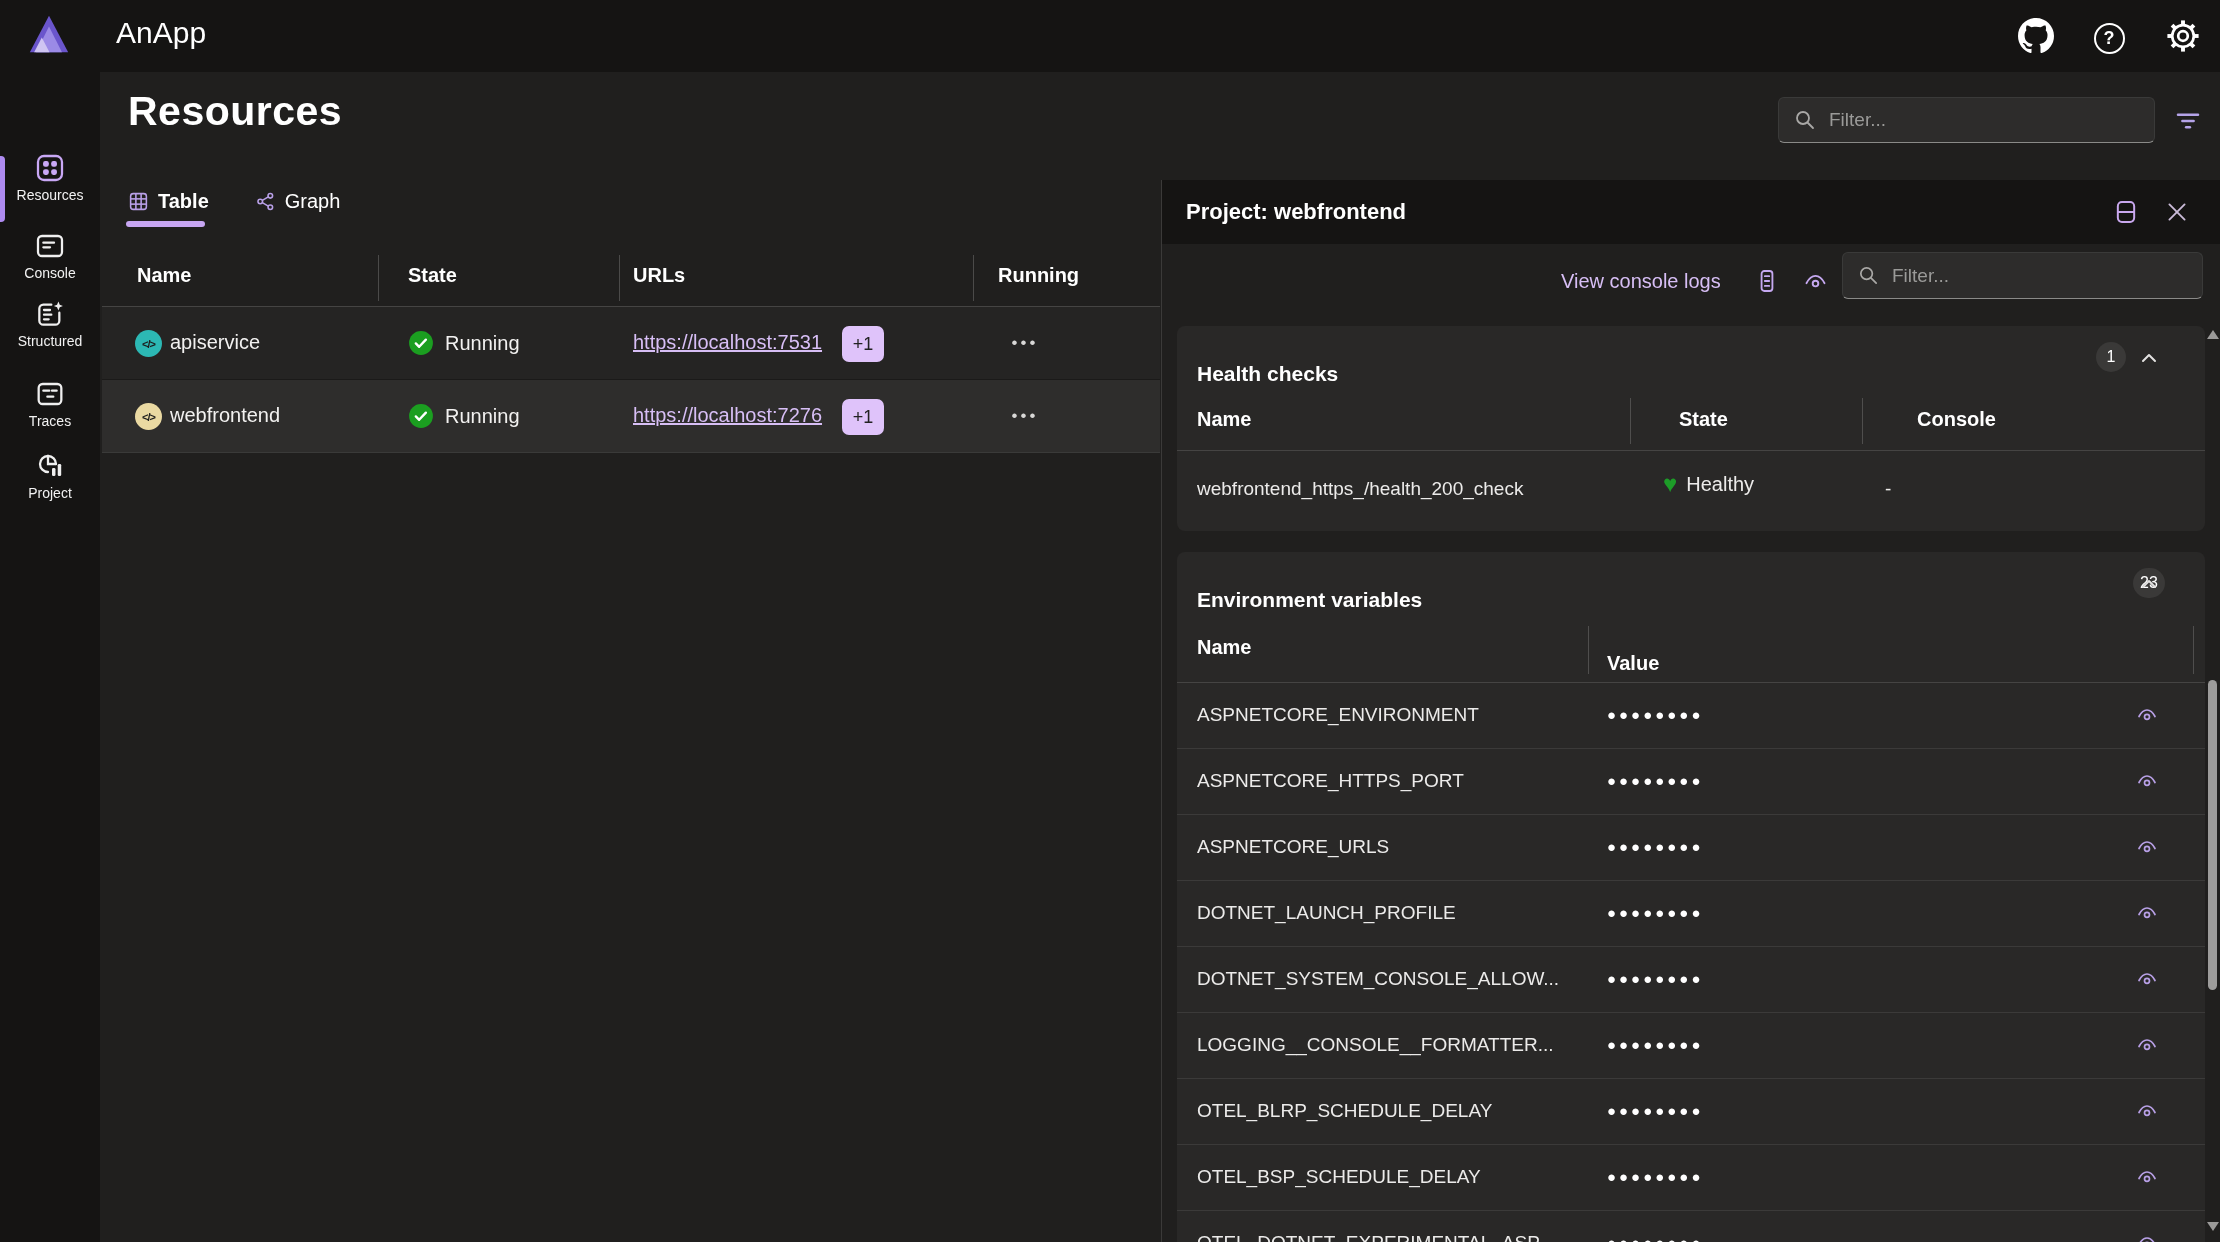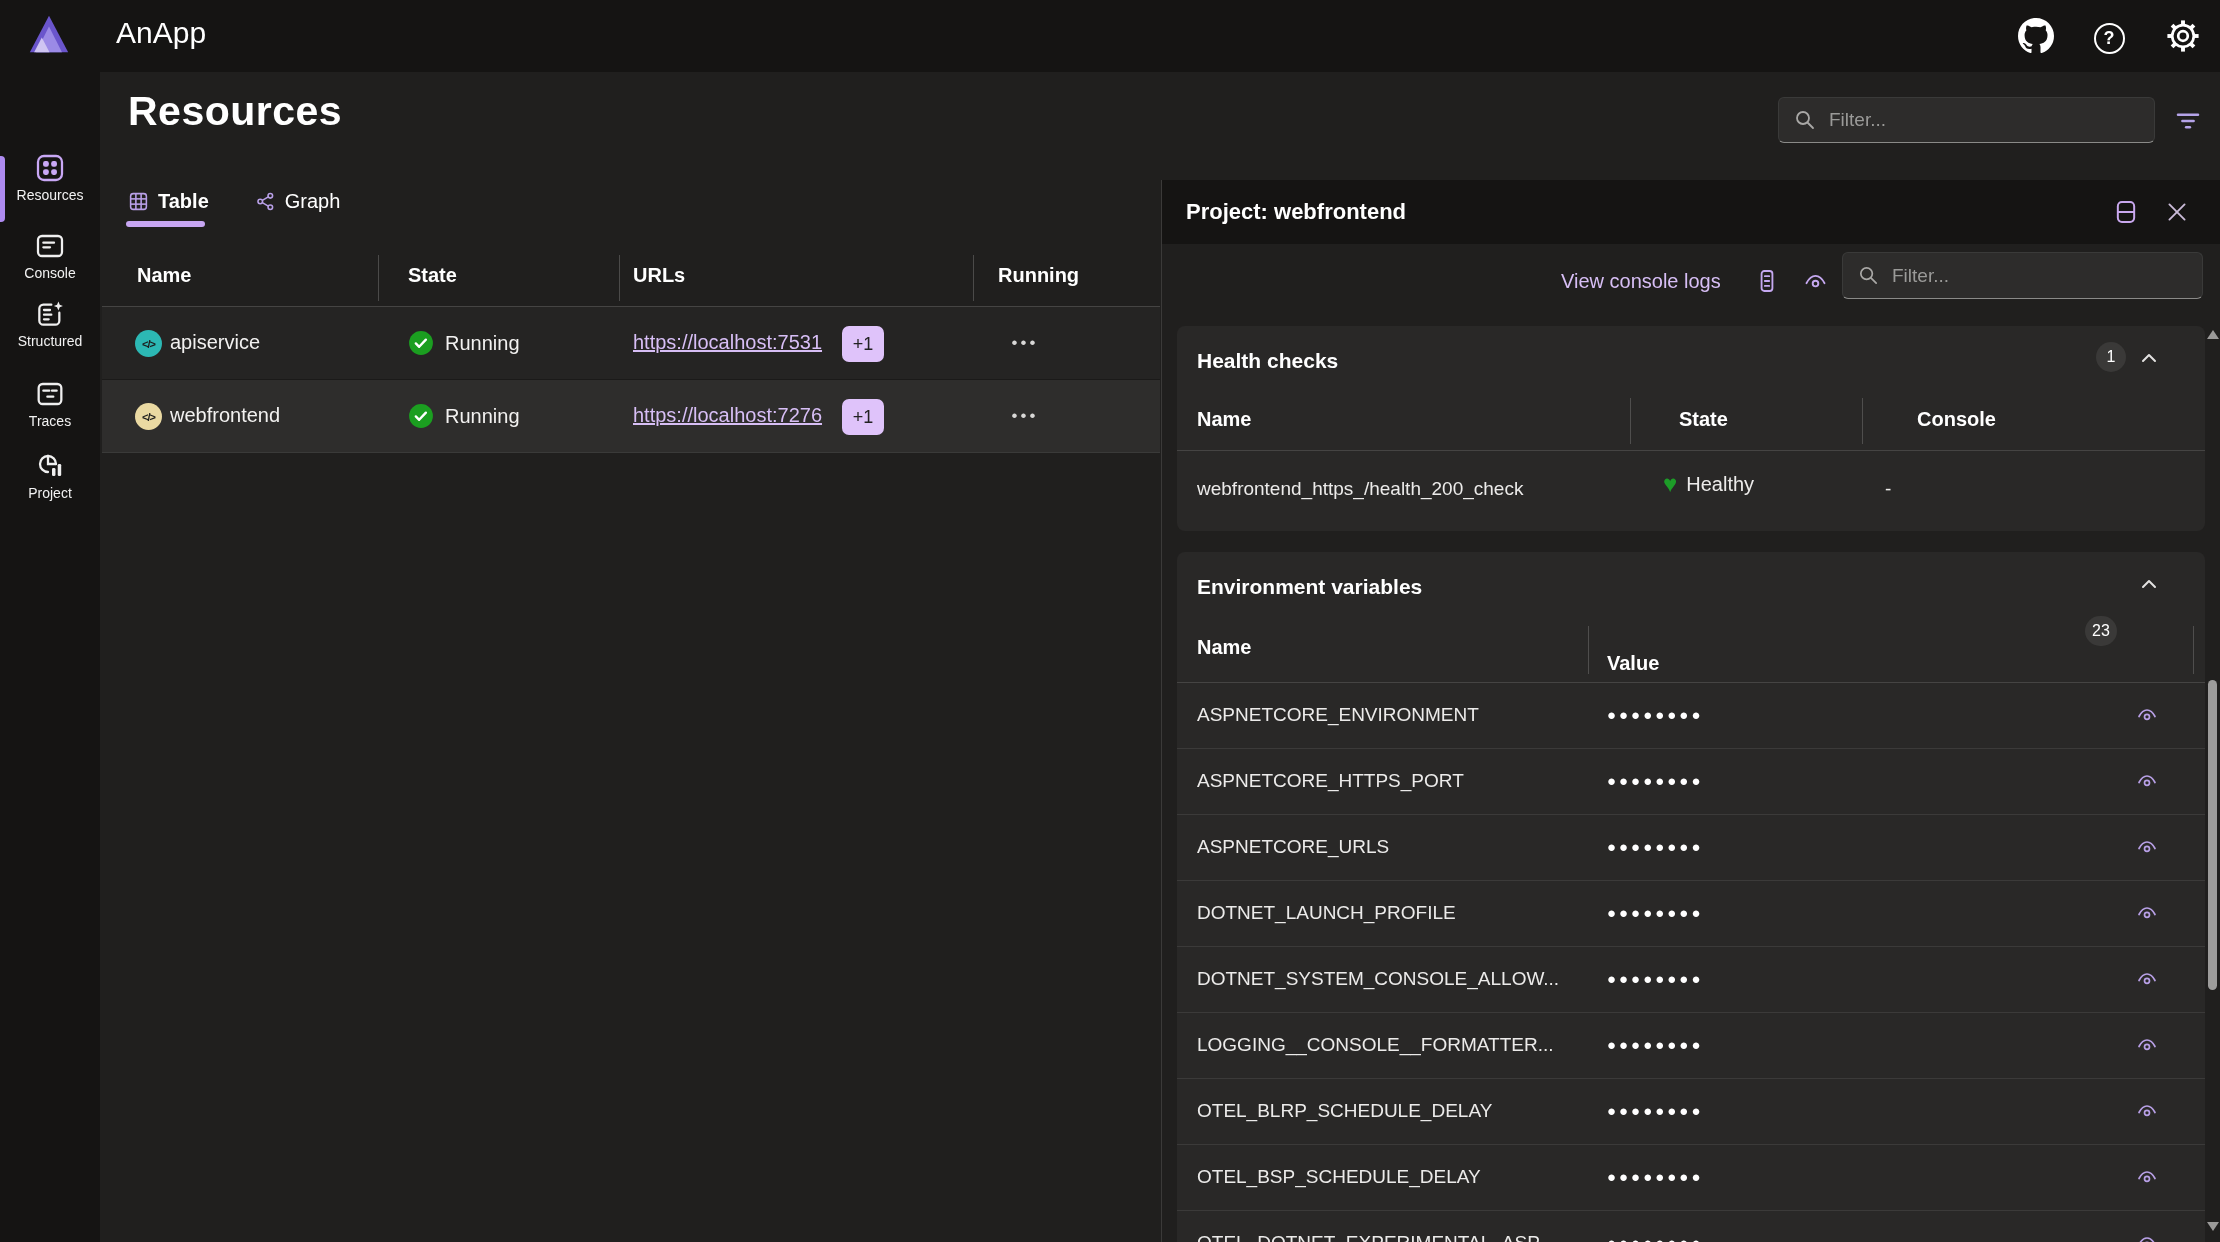--- a/index.html
+++ b/index.html
@@ -82,21 +82,21 @@
   .ph-close { left:999px; color:#cbbcd9; font-size:26px; font-weight:400; }
 
   .panel-toolbar { position:absolute; left:0; top:64px; width:100%; height:82px; }
   .console-link { position:absolute; left:399px; top:26px; font-size:20px; color:#d7bef5; cursor:pointer; }
   .pt-icon { position:absolute; top:22px; width:30px; height:30px; color:#c5a8f0; display:flex; align-items:center; justify-content:center; cursor:pointer; }
   .pt-doc { left:590px; } .pt-eye { left:638px; }
   .panel-filter { left:680px; top:8px; width:361px; height:47px; }
 
   .panel-scroll { position:absolute; left:0; top:146px; width:1059px; height:916px; overflow:hidden; }
   .card { position:absolute; left:15px; width:1028px; background:#292827; border-radius:8px; }
-  .card-title { position:absolute; left:20px; top:4px; line-height:62px; font-size:21px; font-weight:700; color:#fff; }
+  .card-title { position:absolute; left:20px; top:17px; line-height:62px; font-size:21px; font-weight:700; color:#fff; }
   .count-badge { position:absolute; top:16px; height:30px; min-width:30px; padding:0 7px; border-radius:15px;
     background:#3a3938; color:#fff; font-size:16px; display:flex; align-items:center; justify-content:center; }
   .chev { position:absolute; left:960px; top:20px; width:24px; height:24px; color:#e3e2e1; cursor:pointer; }
   .colhead { position:absolute; font-size:20px; font-weight:700; color:#fff; }
   .cdiv { position:absolute; width:1px; background:#4f4e4d; }
   .cline { position:absolute; left:0; width:1028px; height:1px; background:#454443; }
 
   
   .card-health { top:0; height:205px; }
   .hc-cb { left:919px; }
@@ -104,21 +104,21 @@
   .hdv-1 { left:453px; top:72px; height:46px; } .hdv-2 { left:685px; top:72px; height:46px; }
   .h-line { top:124px; }
   .h-row-name { position:absolute; left:20px; top:152px; font-size:19px; color:#eceBea; color:#ecebea; }
   .h-row-state { position:absolute; left:486px; top:146px; display:flex; align-items:center; gap:9px; }
   .heart { font-size:24px; color:#1d9c28; line-height:1; }
   .h-state-lbl { font-size:20px; color:#ecebea; }
   .h-row-details { position:absolute; left:708px; top:152px; font-size:19px; color:#ecebea; }
 
   
   .card-env { top:226px; height:690px; border-radius:8px 8px 0 0; overflow:hidden; }
-  .ec-cb { left:908px;margin-top:48px; }
+  .ec-cb { left:956px; }
   .e-name { left:20px; top:84px; } .e-value { left:430px; top:84px;margin-top:16px; }
   .edv-1 { left:411px; top:74px; height:48px; } .edv-2 { left:1016px; top:74px; height:48px; }
   .e-line { top:130px; }
   .env-rows { position:absolute; left:0; top:131px; width:1028px; }
   .env-row { position:relative; height:66px; border-bottom:1px solid #3b3a39; }
   .env-name { position:absolute; left:20px; top:21px; font-size:19px; color:#ecebea; white-space:nowrap; }
   .env-val { position:absolute; left:430px; top:23px; font-size:15px; letter-spacing:3px; color:#fff; }
   .env-eye { position:absolute; left:956px; top:18px; width:28px; height:28px; color:#b8a0e6; display:flex; align-items:center; justify-content:center; cursor:pointer; }
 
   

